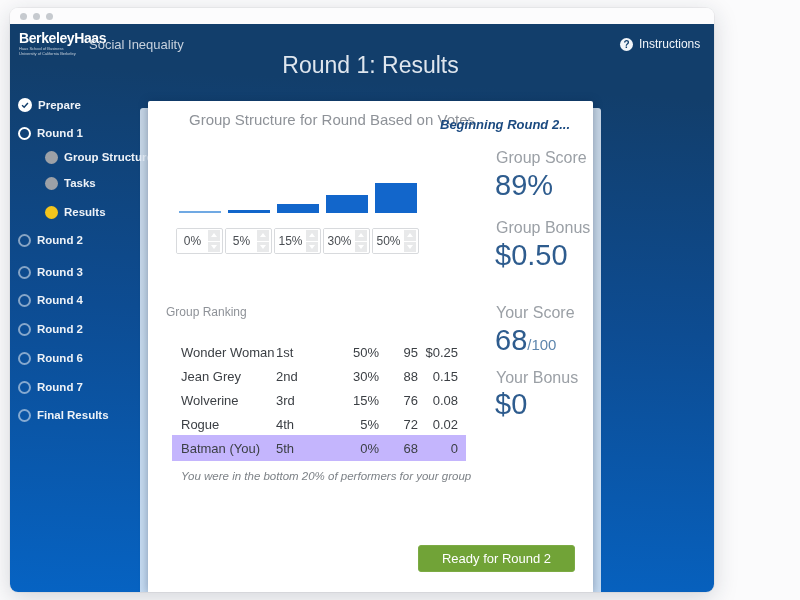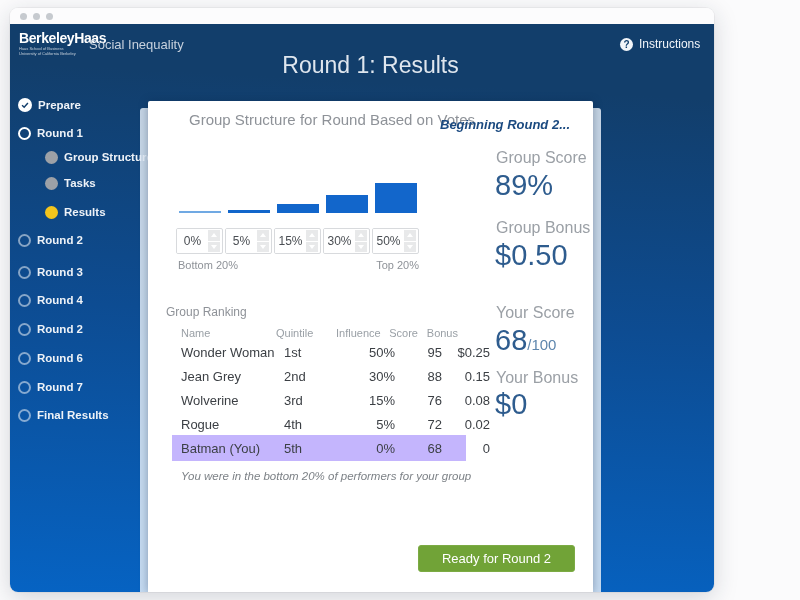--- a/index.html
+++ b/index.html
@@ -71,21 +71,21 @@
   .step.up::after   { border-bottom:4px solid #fff; }
   .step.down::after { border-top:4px solid #fff; }
   .axis-row { position:absolute; left:30px; top:158px; width:241px; display:flex;
               justify-content:space-between; font-size:11px; color:#8e9298; }
 
   
   .rank-title { position:absolute; left:18px; top:204px; font-size:12px; color:#8e9298; }
   .trow { position:absolute; left:24px; width:294px; padding:0 8px 0 9px; display:grid;
           grid-template-columns:95px 60px 43px 39px 40px; align-items:center; height:24px; }
   .thead { top:220px; font-size:11px; color:#9aa0a6; }
-  .tbody { font-size:13px; color:#3b3f44;gap:8px; }
+  .tbody { font-size:13px; color:#3b3f44; }
   .r0{top:239px}.r1{top:263px}.r2{top:287px}.r3{top:311px}
   .r4{top:334px; height:26px; background:#c4b5fd;}
   .num { text-align:right; }
   .footnote { position:absolute; left:33px; top:369px; font-size:11.5px; font-style:italic; color:#7d8287; }
 
   
   .s-label { position:absolute; left:348px; font-size:16px; color:#9ba0a6; }
   .s-value { position:absolute; left:347px; font-size:29px; color:#2e5c8e; }
   .s-suffix { font-size:15px; color:#5e86ad; }
 
@@ -241,33 +241,22 @@
           </div>
           <div class="spinner">
             <input value="50%" style="">
             <span class="stepper">
                 <button class="step up"></button>
                 <button class="step down"></button>
               </span>
           </div>
         </div>
 
-        <div class="axis-row">
-          <span>Bottom 20%</span>
-          <span>Top 20%</span>
-        </div>
 
         <div class="rank-title">Group Ranking</div>
-        <div class="trow thead">
-          <span>Name</span>
-          <span>Quintile</span>
-          <span class="num">Influence</span>
-          <span class="num">Score</span>
-          <span class="num">Bonus</span>
-        </div>
         <div class="trow tbody r0">
           <span>Wonder Woman</span>
           <span>1st</span>
           <span class="num">50%</span>
           <span class="num">95</span>
           <span class="num">$0.25</span>
         </div>
         <div class="trow tbody r1">
           <span>Jean Grey</span>
           <span>2nd</span>

